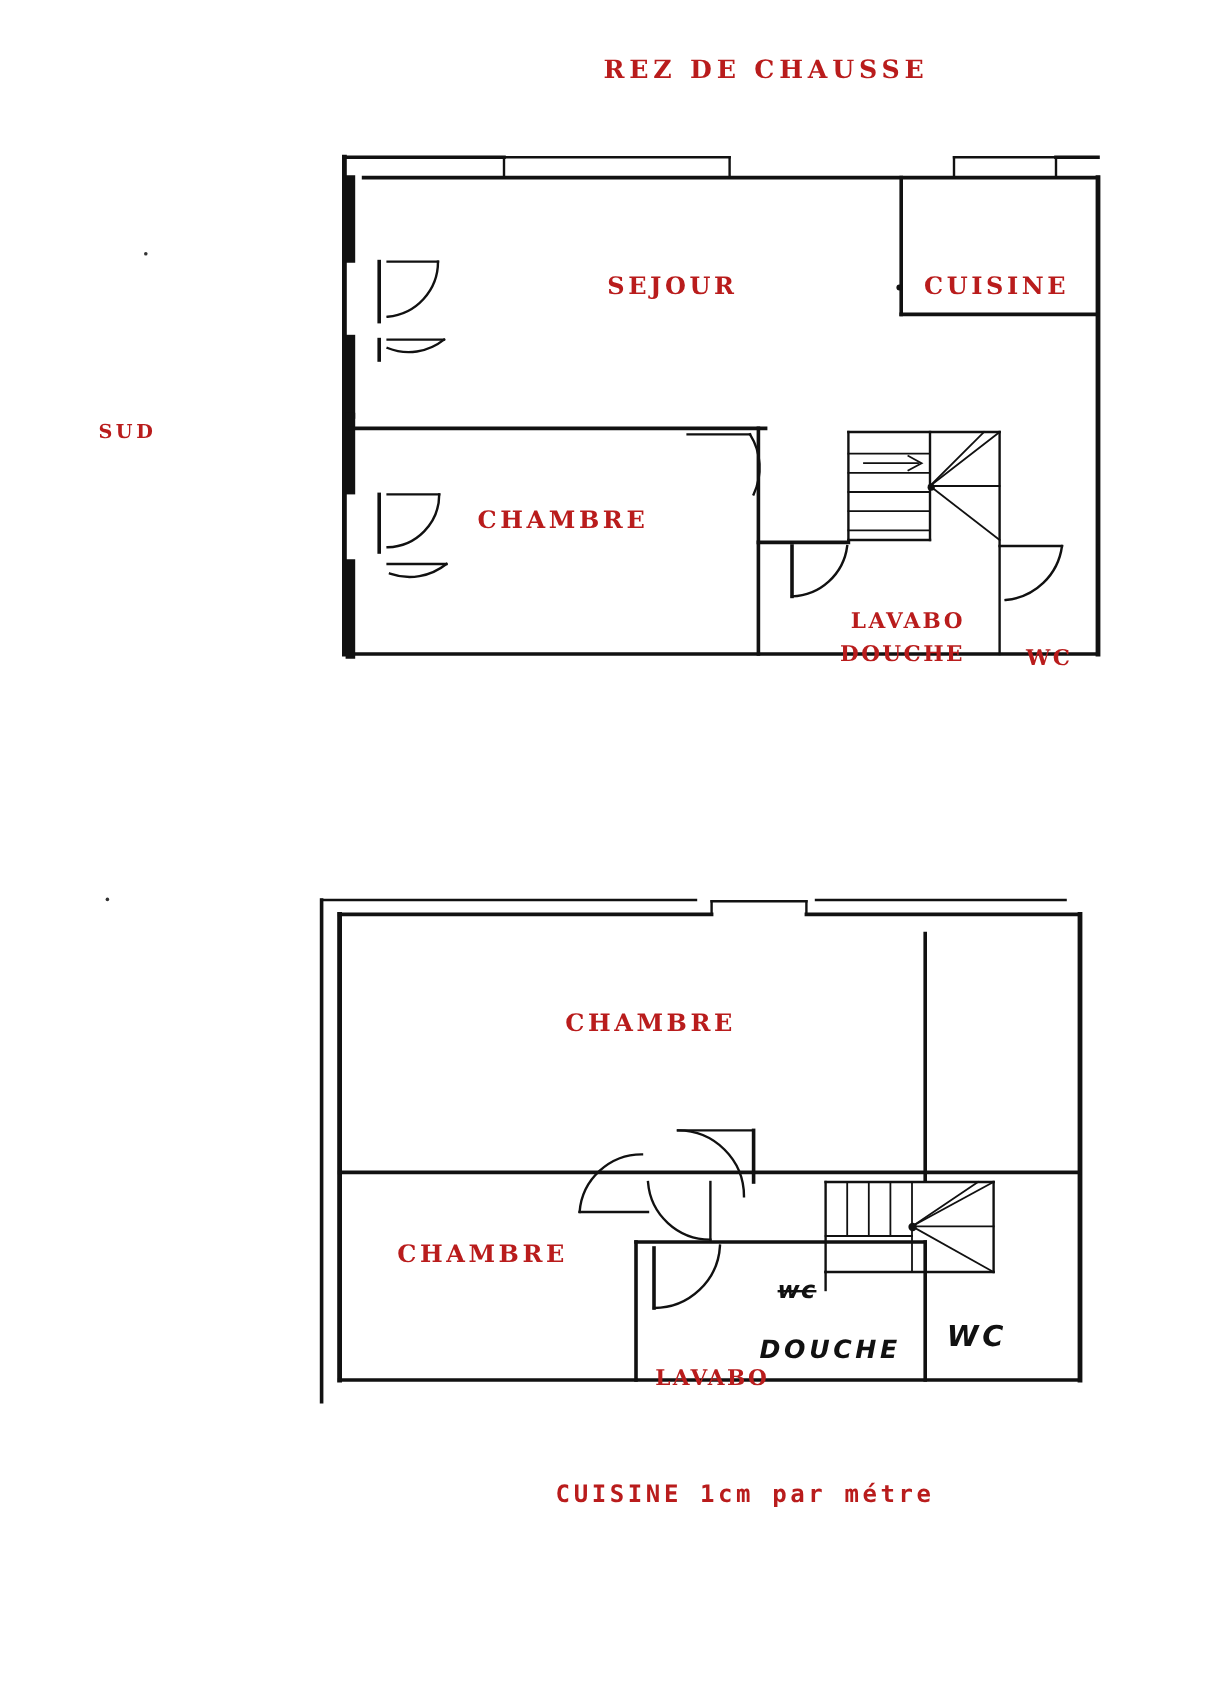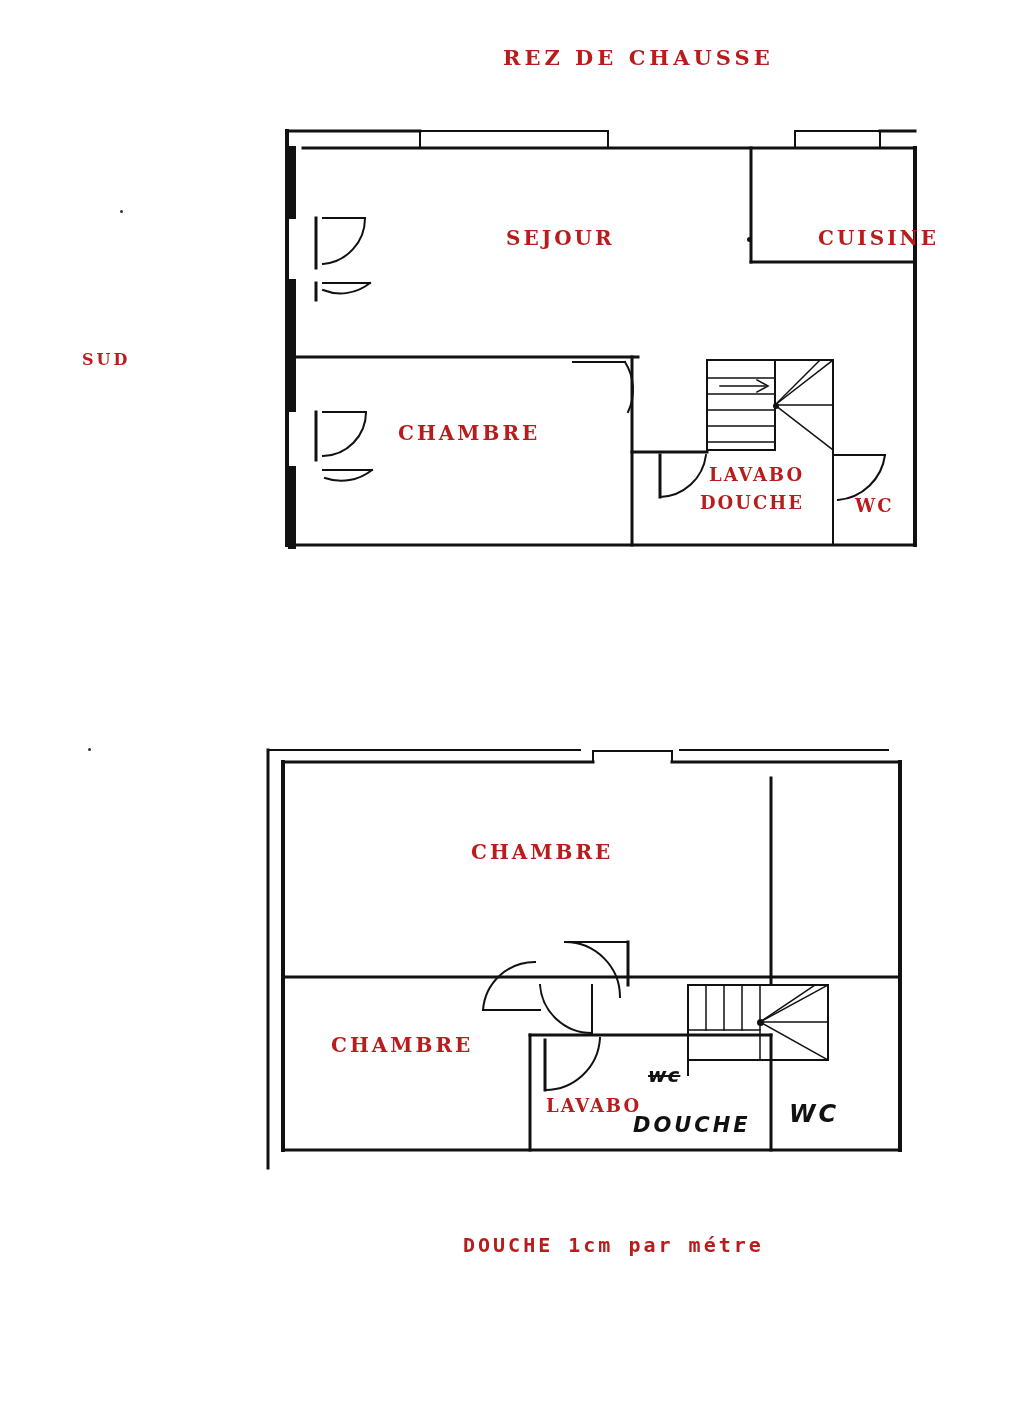--- a/index.html
+++ b/index.html
@@ -30,20 +30,21 @@
     font-size: 21px;
     letter-spacing: 4px;
   }
   .room {
     font-size: 20px;
     letter-spacing: 3px;
   }
   .room-small {
     font-size: 18px;
     letter-spacing: 2px;
+    margin-top: 43px;
   }
   .side {
     font-size: 16px;
     letter-spacing: 3px;
   }
   .scale {
     font-size: 20px;
     letter-spacing: 3px;
     font-family: "DejaVu Sans Mono", monospace;
     font-weight: 700;
@@ -186,35 +187,35 @@
       <path d="M771,1035 L771,1150" stroke-width="3"></path>
       <path d="M688,1060 L688,1075" stroke-width="2"></path>
     </g>
   </svg>
 
   <div class="label title" style="left:503px; top:45px;">REZ DE CHAUSSE</div>
 
   <div class="label side" style="left:82px; top:350px;">SUD</div>
 
   <div class="label room" style="left:478px; top:226px;margin-left:28px;">SEJOUR</div>
-  <div class="label room" style="left:770px; top:226px;margin-left:48px;">CUISINE</div>
+  <div class="label room" style="left:770px; top:226px;">CUISINE</div>
   <div class="label room" style="left:398px; top:421px;">CHAMBRE</div>
   <div class="label room-small" style="left:709px; top:464px;">LAVABO</div>
   <div class="label room-small" style="left:700px; top:492px;">DOUCHE</div>
   <div class="label room-small" style="left:855px; top:495px;">WC</div>
 
 
   <div class="label room" style="left:471px; top:840px;">CHAMBRE</div>
   <div class="label room" style="left:331px; top:1033px;">CHAMBRE</div>
   <div class="label room-small" style="left:546px; top:1095px;">LAVABO</div>
   <div class="hand" style="position:absolute; left:633px; top:1113px; font-size:21px; letter-spacing:3px;">DOUCHE</div>
   <div class="hand" style="position:absolute; left:789px; top:1100px; font-size:24px; letter-spacing:3px;">WC</div>
   <div class="hand" style="position:absolute; left:648px; top:1063px; font-size:20px; text-decoration:line-through;">wc</div>
 
-  <div class="label scale" style="left:463px; top:1233px;">DOUCHE 1cm par métre</div>
+  <div class="label scale" style="left:463px; top:1233px;">CUISINE 1cm par métre</div>
 
   <div class="dot" style="left:120px; top:210px;"></div>
   <div class="dot" style="left:88px; top:748px;"></div>
   <div class="dot" style="left:773px; top:403px; width:6px; height:6px; background:#111;"></div>
   <div class="dot" style="left:757px; top:1019px; width:7px; height:7px; background:#111;"></div>
   <div class="dot" style="left:747px; top:237px; width:5px; height:5px; background:#111;"></div>
 
 </div>
 
 </body></html>

